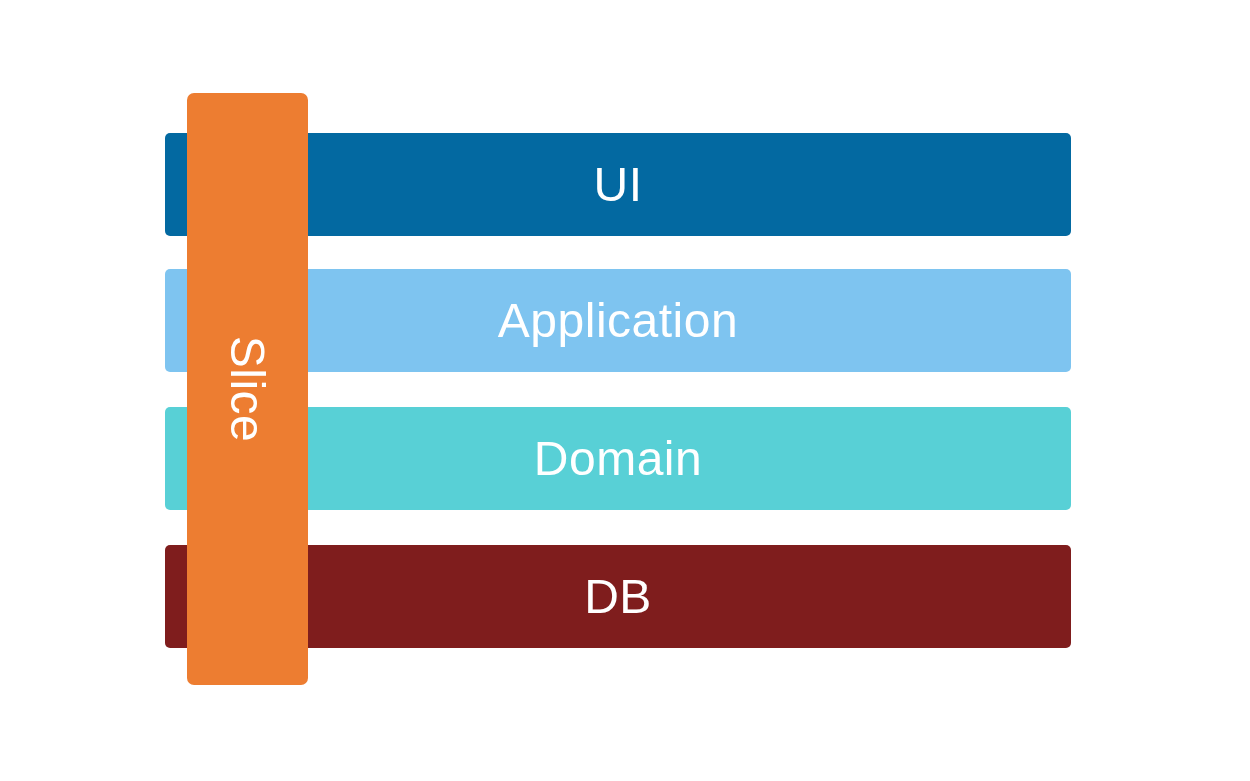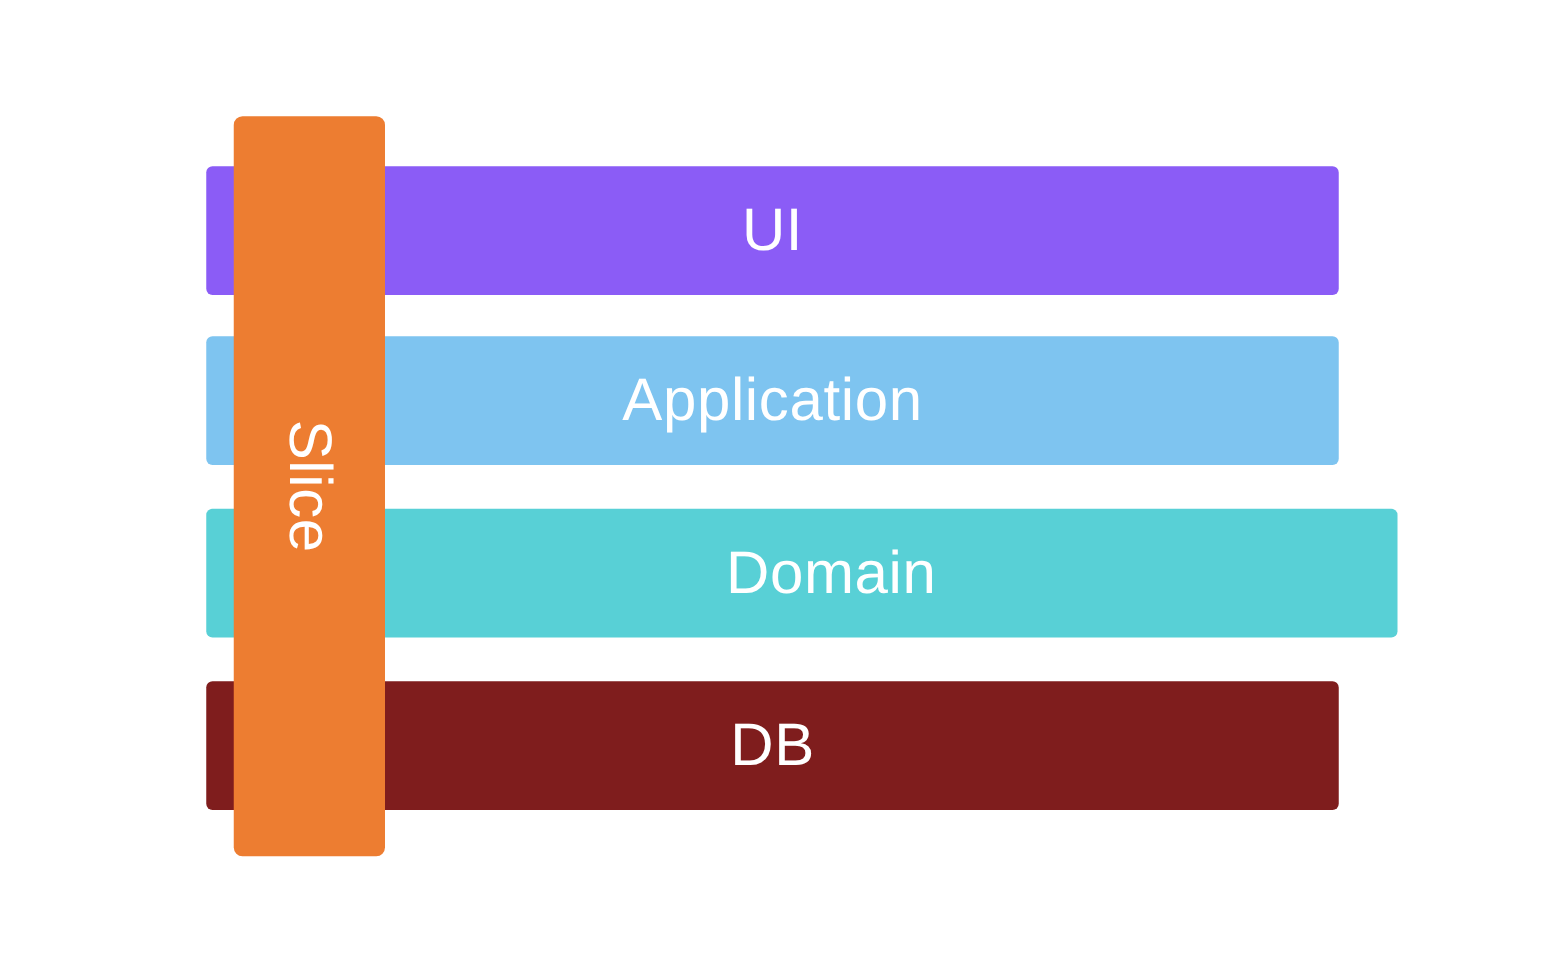--- a/index.html
+++ b/index.html
@@ -28,21 +28,21 @@
   }
   .layer-bar .layer-label {
     color: #ffffff;
     font-size: 48px;
     font-weight: 400;
     letter-spacing: 0.5px;
     line-height: 1;
   }
   .layer-0 { top: 133px; }
   .layer-1 { top: 269px; }
-  .layer-2 { top: 407px; padding-left: 47px; }
+  .layer-2 { top: 407px; }
   .layer-3 { top: 545px; }
   .slice-bar {
     position: absolute;
     left: 187px;
     top: 93px;
     width: 121px;
     height: 592px;
     border-radius: 7px;
     display: flex;
     align-items: center;
@@ -57,21 +57,21 @@
     line-height: 1;
     white-space: nowrap;
     transform: rotate(90deg);
   }
 </style>
 </head>
 <body>
 
 <div class="canvas">
 
-  <div class="layer-bar layer-0" style="background: #8b5cf6;">
+  <div class="layer-bar layer-0" style="background: #0369a1;">
     <span class="layer-label">UI</span>
   </div>
 
   <div class="layer-bar layer-1" style="background: rgb(126, 196, 240); text-align: center;">
     <span class="layer-label">Application</span>
   </div>
 
   <div class="layer-bar layer-2" style="background: rgb(88, 208, 214);">
     <span class="layer-label">Domain</span>
   </div>

